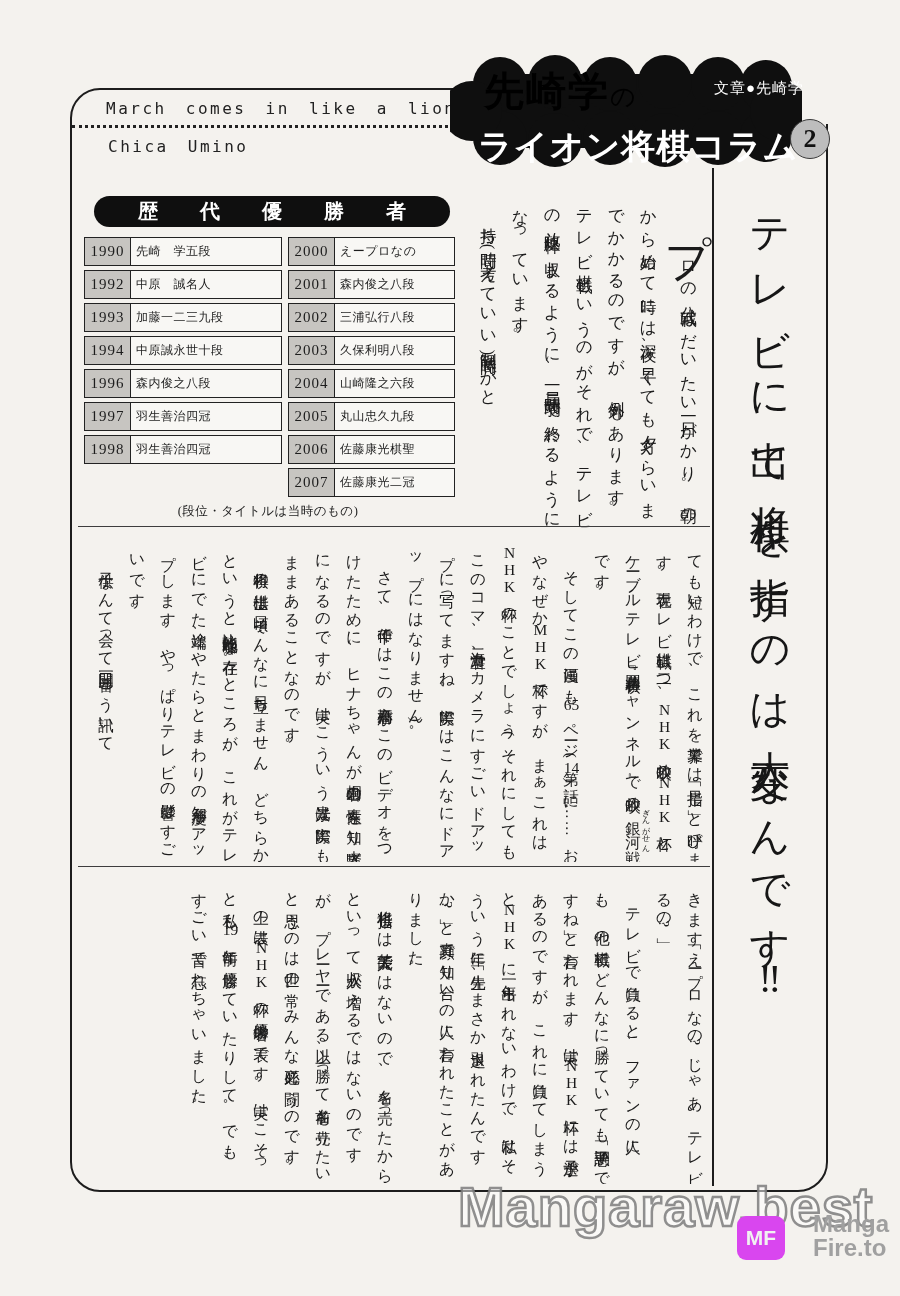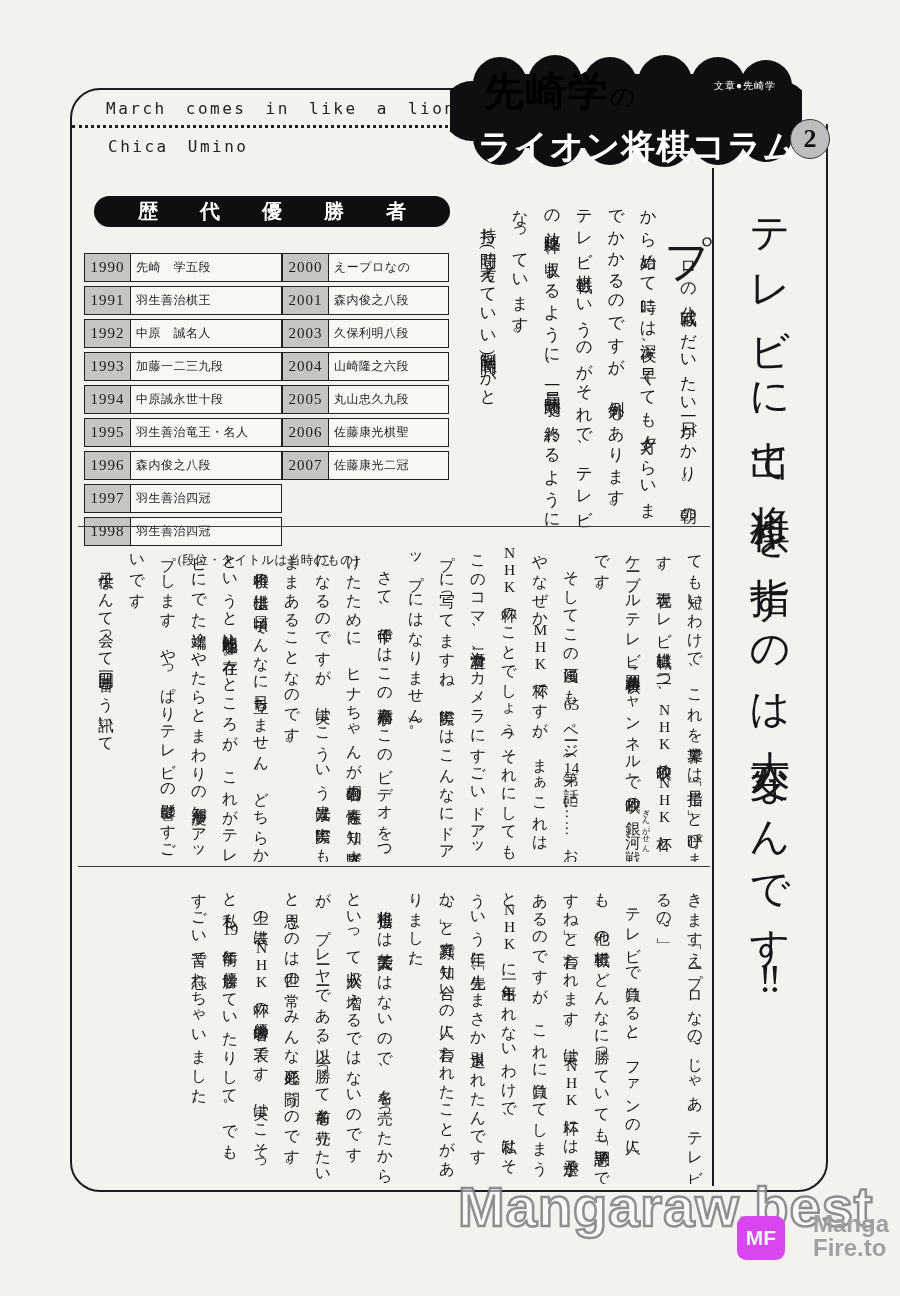--- a/index.html
+++ b/index.html
@@ -29,21 +29,21 @@
   .hand-author{left:108px;top:137px;}
   .dotted-line{left:72px;top:125px;width:388px;border-top:3px dotted #222;z-index:3;}
 
   
   .cloud{left:450px;top:54px;width:352px;height:114px;z-index:4;}
   .title-l1{left:484px;top:64px;z-index:5;color:#000000;
     font-family:"Liberation Sans", sans-serif;font-weight:bold;font-size:40px;letter-spacing:2px;}
   .title-l1 .particle{font-size:25px;font-weight:normal;}
   .title-l2{left:478px;top:112px;z-index:5;color:#fff;
     font-family:"Liberation Sans", sans-serif;font-weight:bold;font-size:34px;letter-spacing:1px;margin-top:12px;}
-  .credit{left:714px;top:79px;z-index:5;color:#fff;font-size:10px;letter-spacing:1px;
+  .credit{left:714px;top:79px;z-index:5;color:#fff;font-size:15px;letter-spacing:1px;
     font-family:"Liberation Serif", serif;}
   .badge{
     left:790px;top:119px;width:38px;height:38px;border-radius:50%;
     background:#bdbdbd;border:1px solid #3a3a3a;z-index:6;
     display:flex;align-items:center;justify-content:center;
     font-size:26px;font-weight:bold;color:#111;font-family:"Liberation Serif", serif;
   }
 
   
   .headline-strip{
@@ -58,21 +58,21 @@
   }
 
   
   .table-block{left:84px;top:196px;width:372px;z-index:2;}
   .pill{
     width:268px;height:31px;background:#0f0f0f;border-radius:17px;
     color:#fff;font-size:20px;font-weight:bold;
     display:flex;align-items:center;justify-content:space-between;
     padding:0 44px;margin-left:10px;
   }
-  .tables-row{display:flex;gap:0;margin-top:26px;}
+  .tables-row{display:flex;gap:6px;margin-top:10px;}
   .tcol-left{width:198px;}
   .tcol-right{width:167px;}
   .t-row{
     display:flex;align-items:stretch;height:27px;margin-bottom:4px;
     border:1.5px solid #222;background:#f8f7f4;
   }
   .t-year{
     width:45px;background:#c7c5c1;border-right:1.5px solid #222;
     display:flex;align-items:center;justify-content:center;
     font-size:15px;letter-spacing:1px;
@@ -169,60 +169,56 @@
       <span>勝</span>
       <span>者</span>
     </div>
   <div class="tables-row">
     <div class="tcol-left" id="tbl-left">
         <div class="t-row">
           <div class="t-year">1990</div>
           <div class="t-name">先崎　学五段</div>
         </div>
         <div class="t-row">
-          <div class="t-year">1991</div>
-          <div class="t-name">羽生善治棋王</div>
-        </div>
-        <div class="t-row">
           <div class="t-year">1992</div>
           <div class="t-name">中原　誠名人</div>
         </div>
         <div class="t-row">
           <div class="t-year">1993</div>
           <div class="t-name">加藤一二三九段</div>
         </div>
         <div class="t-row">
           <div class="t-year">1994</div>
           <div class="t-name">中原誠永世十段</div>
         </div>
         <div class="t-row">
-          <div class="t-year">1995</div>
-          <div class="t-name">羽生善治竜王・名人</div>
-        </div>
-        <div class="t-row">
           <div class="t-year">1996</div>
           <div class="t-name">森内俊之八段</div>
         </div>
         <div class="t-row">
           <div class="t-year">1997</div>
           <div class="t-name">羽生善治四冠</div>
         </div>
         <div class="t-row">
           <div class="t-year">1998</div>
           <div class="t-name">羽生善治四冠</div>
         </div>
       </div>
     <div class="tcol-right" id="tbl-right">
         <div class="t-row">
           <div class="t-year">2000</div>
           <div class="t-name">えープロなの</div>
         </div>
         <div class="t-row">
           <div class="t-year">2001</div>
           <div class="t-name">森内俊之八段</div>
+        </div>
+        <div class="t-row">
+          <div class="t-year">2002</div>
+          <div class="t-name">三浦弘行八段</div>
         </div>
         <div class="t-row">
           <div class="t-year">2003</div>
           <div class="t-name">久保利明八段</div>
         </div>
         <div class="t-row">
           <div class="t-year">2004</div>
           <div class="t-name">山崎隆之六段</div>
         </div>
         <div class="t-row">

